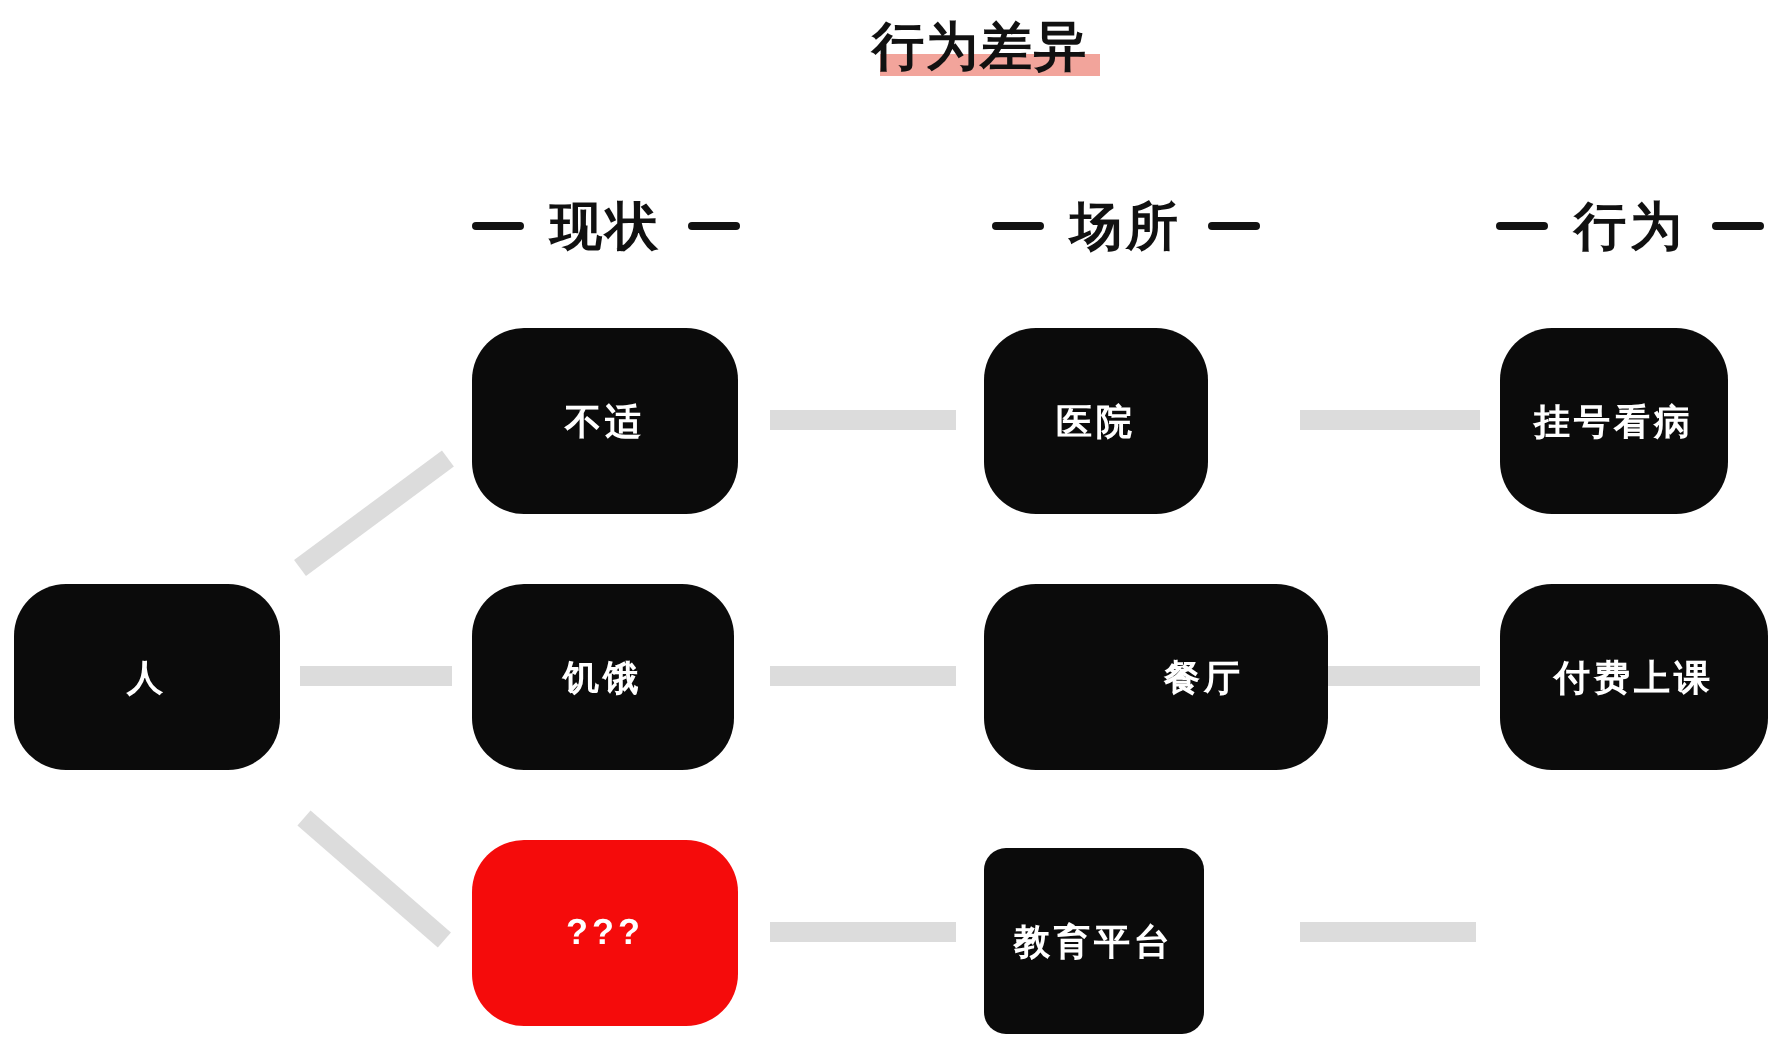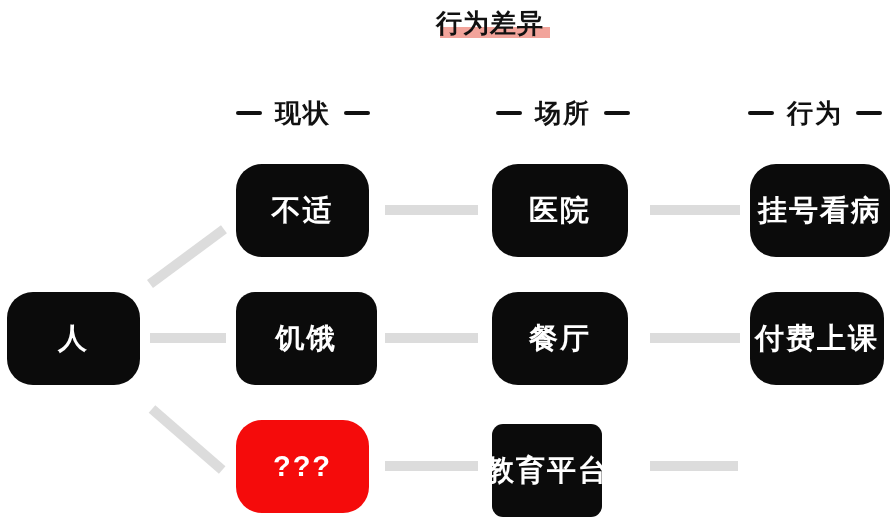--- a/index.html
+++ b/index.html
@@ -68,33 +68,33 @@
   
   .node {
     position: absolute;
     height: 93px;
     border-radius: 26px;
     background: var(--node-black, #0b0b0b);
     color: var(--node-text, #fff);
     display: flex;
     align-items: center;
     justify-content: center;
-    font-size: 29px;
+    font-size: 18px;
     font-weight: bold;
     letter-spacing: 2px;
     white-space: nowrap;
     z-index: 3;
   }
   .node.red { background: var(--node-red, #f50b0b); }
   #node-root            { left: 7px;   top: 292px; width: 133px; }
   #node-r1-status       { left: 236px; top: 164px; width: 133px; }
-  #node-r1-place        { left: 492px; top: 164px; width: 136px; }
-  #node-r1-behavior     { left: 750px; top: 164px; width: 140px; }
-  #node-r2-status       { left: 236px; top: 292px; width: 141px; border-radius: 19px; }
-  #node-r2-place        { left: 492px; top: 292px; width: 136px; }
+  #node-r1-place        { left: 492px; top: 164px; width: 112px; }
+  #node-r1-behavior     { left: 750px; top: 164px; width: 114px; }
+  #node-r2-status       { left: 236px; top: 292px; width: 131px; }
+  #node-r2-place        { left: 492px; top: 292px; width: 124px; padding-left: 48px; }
   #node-r2-behavior     { left: 750px; top: 292px; width: 134px; }
   #node-r3-status       { left: 236px; top: 420px; width: 133px; }
   #node-r3-place        { left: 492px; top: 424px; width: 110px; border-radius: 11px; }
   #node-r3-behavior     { left: 750px; top: 420px; width: 134px; }
   
   .conn {
     position: absolute;
     height: 10px;
     background: var(--connector-gray, #dcdcdc);
     z-index: 2;

